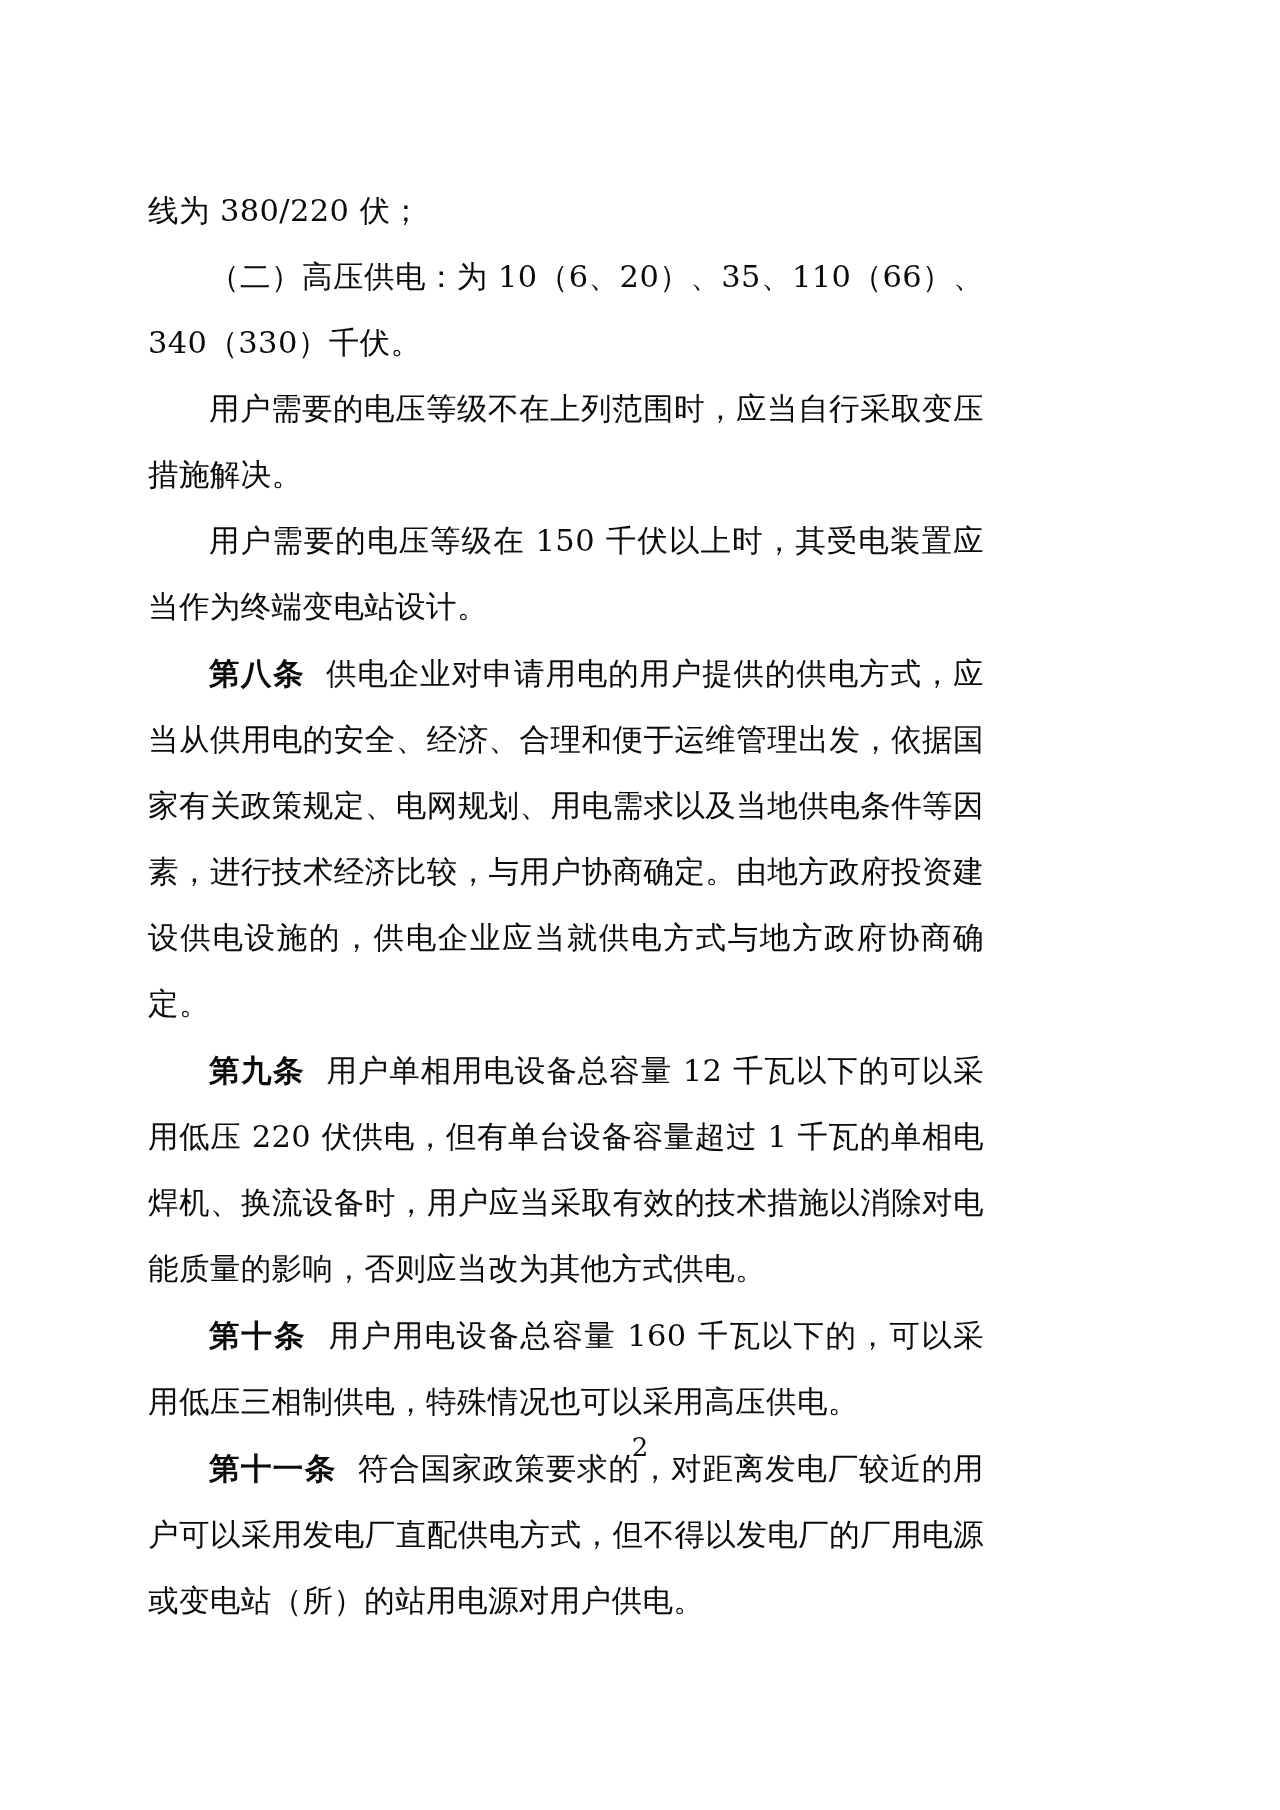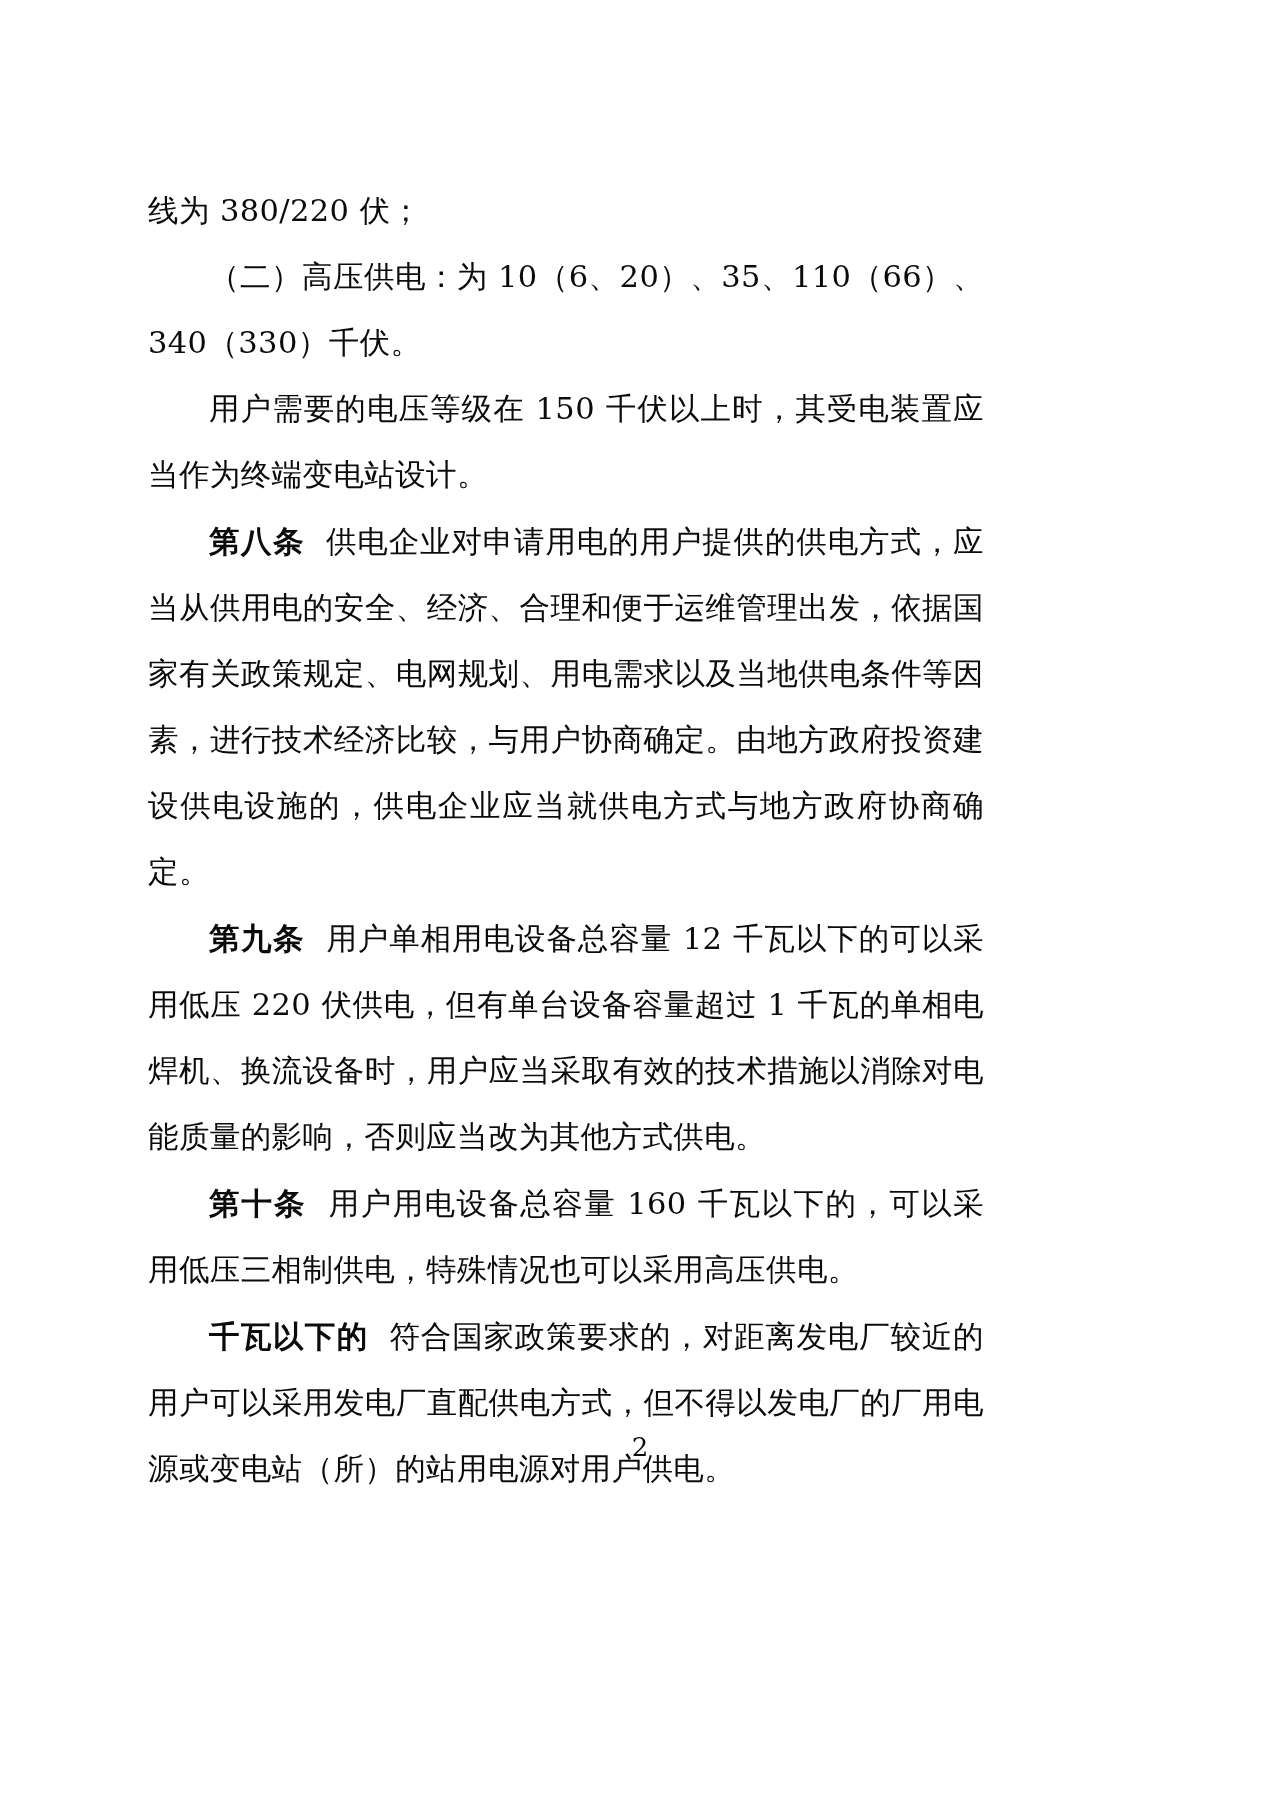--- a/index.html
+++ b/index.html
@@ -61,29 +61,30 @@
 <body>
 
 <div class="page">
 
   <div class="content">
 
     <p class="para noindent"><span>线为 380/220 伏；</span></p>
 
     <p class="para indent"><span>（二）高压供电：为 10（6、20）、35、110（66）、340（330）千伏。</span></p>
 
+    <p class="para indent"><span>用户需要的电压等级不在上列范围时，应当自行采取变压措施解决。</span></p>
 
     <p class="para indent"><span>用户需要的电压等级在 150 千伏以上时，其受电装置应当作为终端变电站设计。</span></p>
 
     <p class="para indent"><span class="article-head">第八条</span>&nbsp;&nbsp;<span>供电企业对申请用电的用户提供的供电方式，应当从供用电的安全、经济、合理和便于运维管理出发，依据国家有关政策规定、电网规划、用电需求以及当地供电条件等因素，进行技术经济比较，与用户协商确定。由地方政府投资建设供电设施的，供电企业应当就供电方式与地方政府协商确定。</span></p>
 
     <p class="para indent"><span class="article-head">第九条</span>&nbsp;&nbsp;<span>用户单相用电设备总容量 12 千瓦以下的可以采用低压 220 伏供电，但有单台设备容量超过 1 千瓦的单相电焊机、换流设备时，用户应当采取有效的技术措施以消除对电能质量的影响，否则应当改为其他方式供电。</span></p>
 
     <p class="para indent"><span class="article-head">第十条</span>&nbsp;&nbsp;<span>用户用电设备总容量 160 千瓦以下的，可以采用低压三相制供电，特殊情况也可以采用高压供电。</span></p>
 
-    <p class="para indent"><span class="article-head">千瓦以下的</span>&nbsp;&nbsp;<span>符合国家政策要求的，对距离发电厂较近的用户可以采用发电厂直配供电方式，但不得以发电厂的厂用电源或变电站（所）的站用电源对用户供电。</span></p>
+    <p class="para indent"><span class="article-head">第十一条</span>&nbsp;&nbsp;<span>符合国家政策要求的，对距离发电厂较近的用户可以采用发电厂直配供电方式，但不得以发电厂的厂用电源或变电站（所）的站用电源对用户供电。</span></p>
 
 
   </div>
 
   <div class="pagenum">2</div>
 
 </div>
 
 </body></html>

